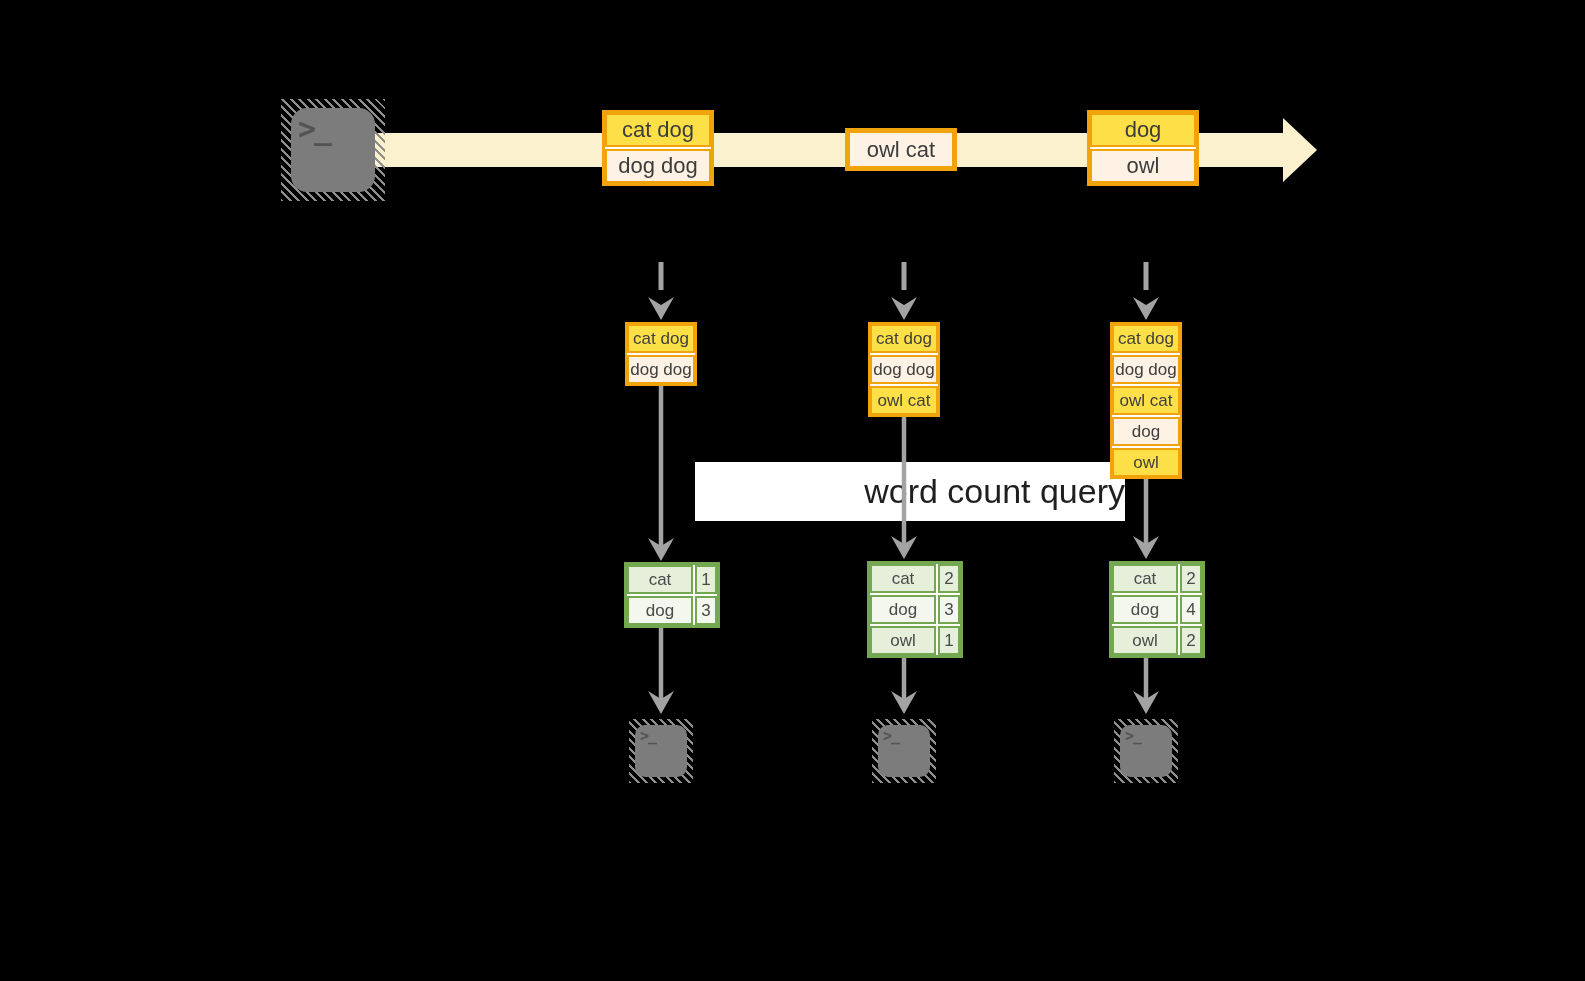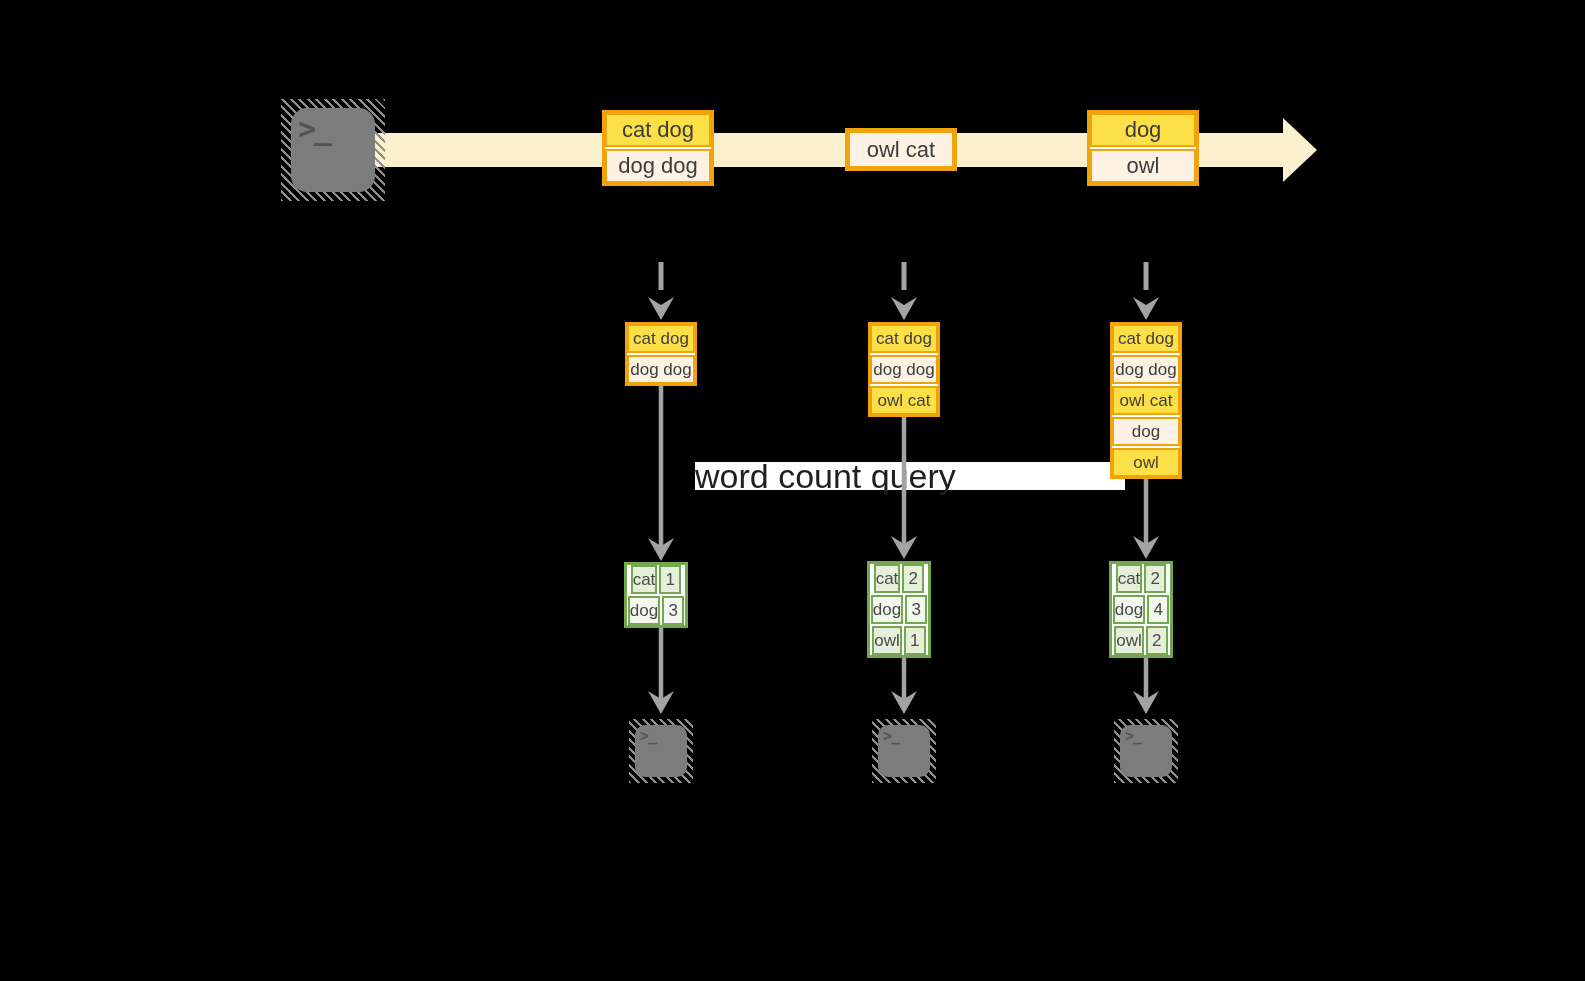--- a/index.html
+++ b/index.html
@@ -28,31 +28,31 @@
     font-size:22px;color:#3C3C3C;}
   .obox .cell.tall{height:33px;}
   .stack{position:absolute;background:#fff;border:2px solid #F0A30A;display:flex;flex-direction:column;gap:2px;
     width:72px;box-sizing:border-box;z-index:4;}
   .stack .cell{border:2px solid #F0A30A;height:25px;display:flex;align-items:center;justify-content:center;
     font-size:17px;color:#3E3E3E;}
   .peach-d{background:#fde047;}
   .peach-l{background:#FDF2E4;}
   
   .gtable{position:absolute;background:#fff;border:3px solid #74A850;display:flex;flex-direction:column;gap:2px;
-    width:64px;box-sizing:border-box;z-index:4;align-items:center;}
+    width:96px;box-sizing:border-box;z-index:4;}
   .gtable .row{display:flex;gap:2px;}
   .gtable .wcell{flex:1;border:2px solid #74A850;height:25px;display:flex;align-items:center;justify-content:center;
     font-size:17px;color:#4A4A4A;}
   .gtable .ccell{width:18px;border:2px solid #74A850;height:25px;display:flex;align-items:center;justify-content:center;
     font-size:17px;color:#4A4A4A;}
   .green-d{background:#E5EFDA;}
   .green-l{background:#F3F7EE;}
   
-  .banner{position:absolute;left:695px;top:462px;width:430px;height:28px;background:#fff;z-index:2;
-    display:flex;align-items:center;justify-content:flex-start;}
+  .banner{position:absolute;left:695px;top:462px;width:430px;height:59px;background:#fff;z-index:2;
+    display:flex;align-items:center;justify-content:flex-end;}
   .banner span{font-size:34px;color:#1F1F1F;}
   
   .arrows{position:absolute;left:0;top:0;z-index:3;pointer-events:none;}
 </style>
 </head>
 <body>
 
 <div class="canvas">
 
   <div class="stream-band"></div>

